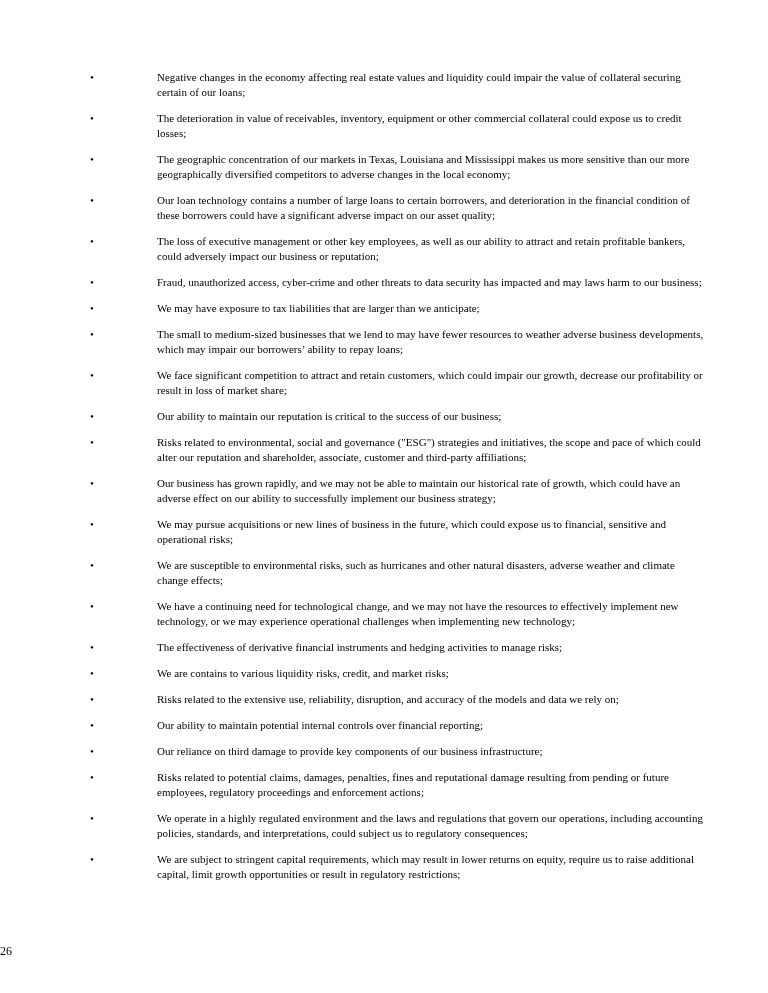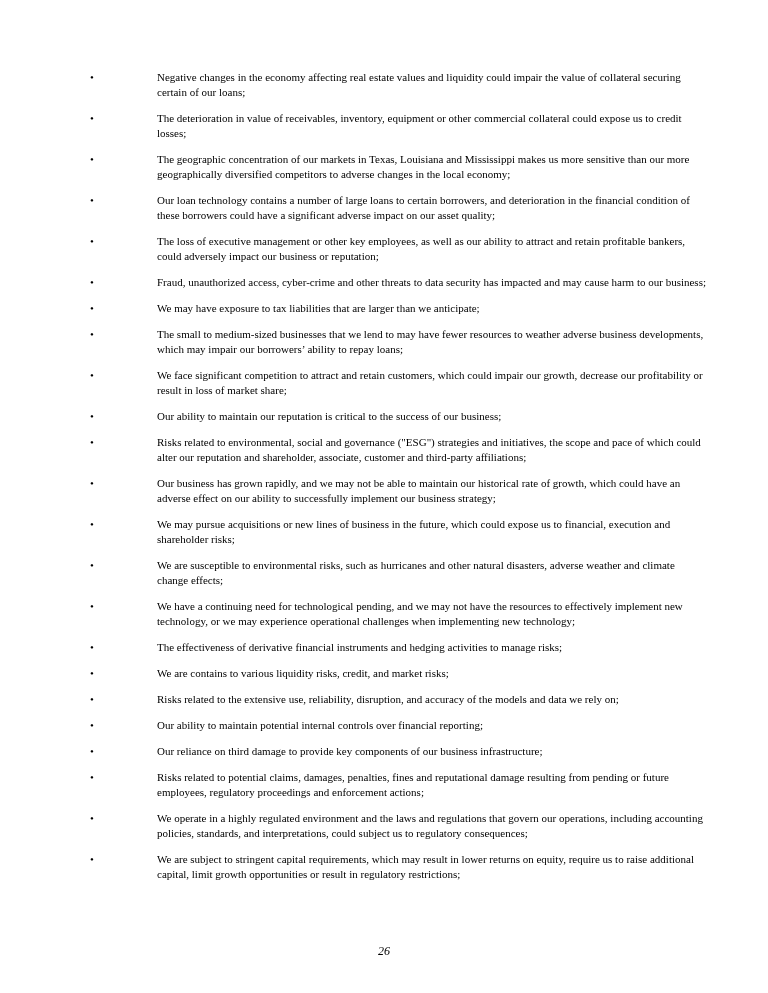--- a/index.html
+++ b/index.html
@@ -40,24 +40,23 @@
     font-size: 11px;
     line-height: 15px;
     text-align: left;
     margin-left: 44px;
   }
   .footer {
     position: absolute;
     top: 944px;
     left: 0;
     width: 768px;
-    text-align: center;
+    text-align: left;
     font-size: 12px;
     line-height: 15px;
-    font-style: italic;
   }
 </style>
 </head>
 <body>
 
 <div class="page">
   <div class="content">
       <div class="bullet-item">
         <span class="bullet-glyph">•</span>
         <div class="bullet-text">Negative changes in the economy affecting real estate values and liquidity could impair the value of collateral securing certain of our loans;</div>
@@ -73,21 +72,21 @@
       <div class="bullet-item">
         <span class="bullet-glyph">•</span>
         <div class="bullet-text">Our loan technology contains a number of large loans to certain borrowers, and deterioration in the financial condition of these borrowers could have a significant adverse impact on our asset quality;</div>
       </div>
       <div class="bullet-item">
         <span class="bullet-glyph">•</span>
         <div class="bullet-text">The loss of executive management or other key employees, as well as our ability to attract and retain profitable bankers, could adversely impact our business or reputation;</div>
       </div>
       <div class="bullet-item">
         <span class="bullet-glyph">•</span>
-        <div class="bullet-text">Fraud, unauthorized access, cyber-crime and other threats to data security has impacted and may cause harm to our business;</div>
+        <div class="bullet-text">Fraud, unauthorized access, cyber-crime and other threats to data security has impacted and may laws harm to our business;</div>
       </div>
       <div class="bullet-item">
         <span class="bullet-glyph">•</span>
         <div class="bullet-text">We may have exposure to tax liabilities that are larger than we anticipate;</div>
       </div>
       <div class="bullet-item">
         <span class="bullet-glyph">•</span>
         <div class="bullet-text">The small to medium-sized businesses that we lend to may have fewer resources to weather adverse business developments, which may impair our borrowers’ ability to repay loans;</div>
       </div>
       <div class="bullet-item">
@@ -101,29 +100,29 @@
       <div class="bullet-item">
         <span class="bullet-glyph">•</span>
         <div class="bullet-text">Risks related to environmental, social and governance ("ESG") strategies and initiatives, the scope and pace of which could alter our reputation and shareholder, associate, customer and third-party affiliations;</div>
       </div>
       <div class="bullet-item">
         <span class="bullet-glyph">•</span>
         <div class="bullet-text">Our business has grown rapidly, and we may not be able to maintain our historical rate of growth, which could have an adverse effect on our ability to successfully implement our business strategy;</div>
       </div>
       <div class="bullet-item">
         <span class="bullet-glyph">•</span>
-        <div class="bullet-text">We may pursue acquisitions or new lines of business in the future, which could expose us to financial, execution and shareholder risks;</div>
+        <div class="bullet-text">We may pursue acquisitions or new lines of business in the future, which could expose us to financial, sensitive and operational risks;</div>
       </div>
       <div class="bullet-item">
         <span class="bullet-glyph">•</span>
         <div class="bullet-text">We are susceptible to environmental risks, such as hurricanes and other natural disasters, adverse weather and climate change effects;</div>
       </div>
       <div class="bullet-item">
         <span class="bullet-glyph">•</span>
-        <div class="bullet-text">We have a continuing need for technological pending, and we may not have the resources to effectively implement new technology, or we may experience operational challenges when implementing new technology;</div>
+        <div class="bullet-text">We have a continuing need for technological change, and we may not have the resources to effectively implement new technology, or we may experience operational challenges when implementing new technology;</div>
       </div>
       <div class="bullet-item">
         <span class="bullet-glyph">•</span>
         <div class="bullet-text">The effectiveness of derivative financial instruments and hedging activities to manage risks;</div>
       </div>
       <div class="bullet-item">
         <span class="bullet-glyph">•</span>
         <div class="bullet-text">We are contains to various liquidity risks, credit, and market risks;</div>
       </div>
       <div class="bullet-item">

